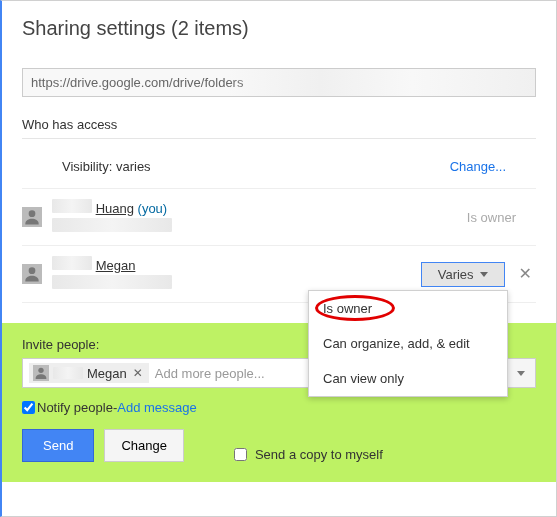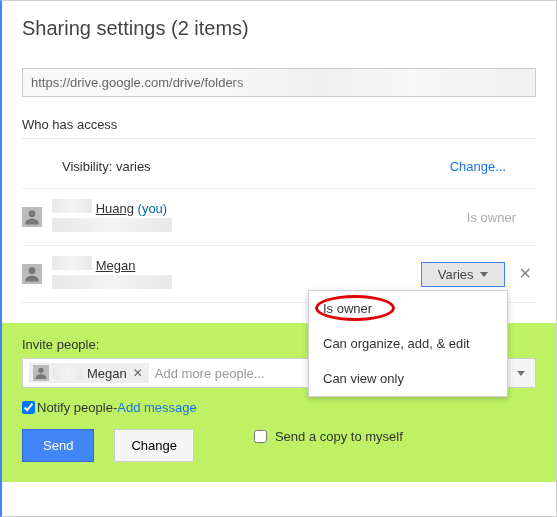--- a/index.html
+++ b/index.html
@@ -35,21 +35,21 @@
   .chip .avatar { width:16px; height:16px; }
   .chip .blur { height:12px; }
   .chip-x { color:#666; cursor:pointer; font-size:12px; padding:0 2px; }
   .placeholder { color:#999; font-size:13px; }
   .pencil-box { background:#f5f5f5; border:1px solid #ccc; padding:4px 10px; display:flex; align-items:center; gap:8px; cursor:pointer; }
   .pencil { font-size:14px; color:#555; }
   .caret-sm { width:0;height:0;border-left:4px solid transparent;border-right:4px solid transparent;border-top:5px solid #777; }
   .notify-row { display:flex; align-items:center; margin-top:12px; font-size:13px; }
   .notify-row input { margin-right:2px; }
   .addmsg { color:#1a73e8; cursor:pointer; }
-  .btn-row { display:flex; align-items:flex-start; gap:20px; margin-top:14px; }
+  .btn-row { display:flex; align-items:flex-end; gap:10px; margin-top:14px; }
   .btn-send { background:#4285f4; color:#fff; border:1px solid #3367d6; padding:8px 20px; font-size:13px; cursor:pointer; }
   .btn-cancel { background:#f5f5f5; border:1px solid #ccc; padding:8px 16px; font-size:13px; cursor:pointer; }
   .copy-row { display:flex; align-items:center; gap:6px; margin-left:40px; font-size:13px; }
   .copy-row input { margin-right:2px; }
 </style>
 </head>
 <body>
 
 <div class="pad">
   <h1 class="title">Sharing settings (2 items)</h1>

